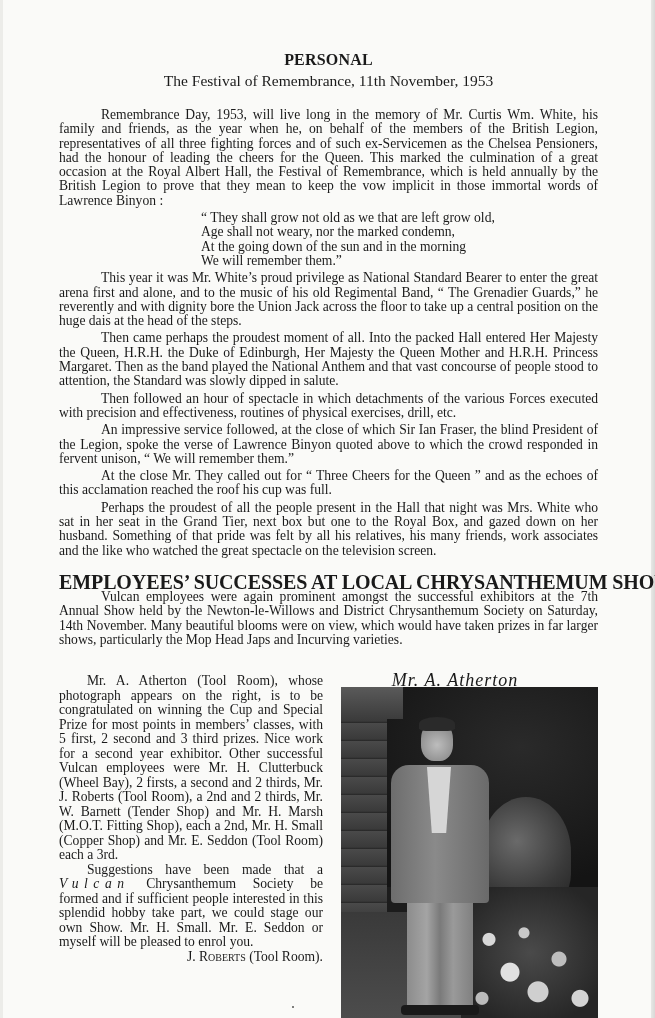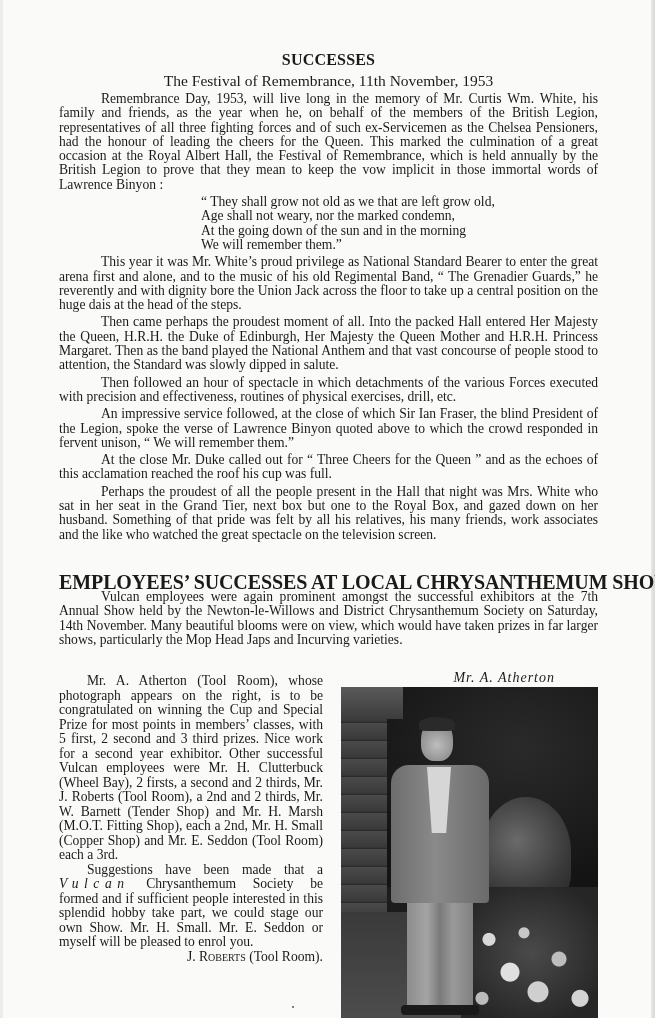--- a/index.html
+++ b/index.html
@@ -23,21 +23,21 @@
   }
   h1.section-title {
     margin: 0; position: absolute; top: 51px; left: 0; width: 539px;
     text-align: center; font-size: 16px; font-weight: bold; letter-spacing: 0.2px;
   }
   h2.article-title {
     margin: 0; position: absolute; top: 72px; left: 0; width: 539px;
     text-align: center; font-size: 15.5px; font-weight: normal;
   }
   .body1 {
-    position: absolute; top: 92px; left: 0; width: 539px;
+    position: absolute; top: 108px; left: 0; width: 539px;
     font-size: 13.6px; line-height: 14.3px;
   }
   p { margin: 0 0 3px 0; text-align: justify; text-indent: 42px; }
   .poem {
     margin: 0 0 3px 142px; font-size: 13.6px; line-height: 14.3px;
   }
   .poem div { white-space: nowrap; }
   h2.show-title {
     margin: 0; position: absolute; top: 571px; left: 0; width: 539px;
     font-size: 20px; font-weight: bold; letter-spacing: -0.1px; white-space: nowrap;
@@ -49,21 +49,21 @@
   .col-left {
     position: absolute; top: 674px; left: 0; width: 264px;
     font-size: 13.6px; line-height: 14.5px;
   }
   .col-left p { text-indent: 28px; margin-bottom: 0; }
   .spaced { letter-spacing: 5.5px; font-style: italic; }
   .signature { float: right; }
   .smallcaps { font-variant: small-caps; }
   .caption {
     position: absolute; top: 670px; left: 355px; width: 200px;
-    font-style: italic; font-size: 14px; letter-spacing: 1px; text-align: right;
+    font-style: italic; font-size: 18px; letter-spacing: 1px; text-align: center;
   }
   .photo {
     position: absolute; left: 341px; top: 687px; width: 257px; height: 331px;
     background: #1c1c1c; overflow: hidden;
   }
   .photo .foliage-top {
     position: absolute; left: 0; top: 0; width: 257px; height: 200px;
     background: radial-gradient(ellipse at 70% 30%, #2a2a2a 0%, #141414 70%);
   }
   .photo .pillar {
@@ -128,37 +128,37 @@
   }
 </style>
 </head>
 <body>
 
 <div class="left-edge"></div>
 <div class="right-edge"></div>
 
 <div class="page">
 
-  <h1 class="section-title">SUCCESSES</h1>
+  <h1 class="section-title">PERSONAL</h1>
 
   <h2 class="article-title">The Festival of Remembrance, 11th November, 1953</h2>
 
   <div class="body1">
     <p>Remembrance Day, 1953, will live long in the memory of Mr. Curtis Wm. White, his family and friends, as the year when he, on behalf of the members of the British Legion, representatives of all three fighting forces and of such ex-Servicemen as the Chelsea Pensioners, had the honour of leading the cheers for the Queen. This marked the culmination of a great occasion at the Royal Albert Hall, the Festival of Remembrance, which is held annually by the British Legion to prove that they mean to keep the vow implicit in those immortal words of Lawrence Binyon :</p>
     <div class="poem">
       <div>“ They shall grow not old as we that are left grow old,</div>
       <div>Age shall not weary, nor the marked condemn,</div>
       <div>At the going down of the sun and in the morning</div>
       <div>We will remember them.”</div>
     </div>
     <p>This year it was Mr. White’s proud privilege as National Standard Bearer to enter the great arena first and alone, and to the music of his old Regimental Band, “ The Grenadier Guards,” he reverently and with dignity bore the Union Jack across the floor to take up a central position on the huge dais at the head of the steps.</p>
     <p>Then came perhaps the proudest moment of all.  Into the packed Hall entered Her Majesty the Queen, H.R.H. the Duke of Edinburgh, Her Majesty the Queen Mother and H.R.H. Princess Margaret.  Then as the band played the National Anthem and that vast concourse of people stood to attention, the Standard was slowly dipped in salute.</p>
     <p>Then followed an hour of spectacle in which detachments of the various Forces executed with precision and effectiveness, routines of physical exercises, drill, etc.</p>
     <p>An impressive service followed, at the close of which Sir Ian Fraser, the blind President of the Legion, spoke the verse of Lawrence Binyon quoted above to which the crowd responded in fervent unison, “ We will remember them.”</p>
-    <p>At the close Mr. Duke called out for “ Three Cheers for the Queen ” and as the echoes of this acclamation reached the roof his cup was full.</p>
+    <p>At the close Mr. They called out for “ Three Cheers for the Queen ” and as the echoes of this acclamation reached the roof his cup was full.</p>
     <p>Perhaps the proudest of all the people present in the Hall that night was Mrs. White who sat in her seat in the Grand Tier, next box but one to the Royal Box, and gazed down on her husband.  Something of that pride was felt by all his relatives, his many friends, work associates and the like who watched the great spectacle on the television screen.</p>
   </div>
 
   <h2 class="show-title">EMPLOYEES’ SUCCESSES AT LOCAL CHRYSANTHEMUM SHOW</h2>
 
   <div class="body2">
     <p>Vulcan employees were again prominent amongst the successful exhibitors at the 7th Annual Show held by the Newton-le-Willows and District Chrysanthemum Society on Saturday, 14th November.  Many beautiful blooms were on view, which would have taken prizes in far larger shows, particularly the Mop Head Japs and Incurving varieties.</p>
   </div>
 
   <div class="col-left">

